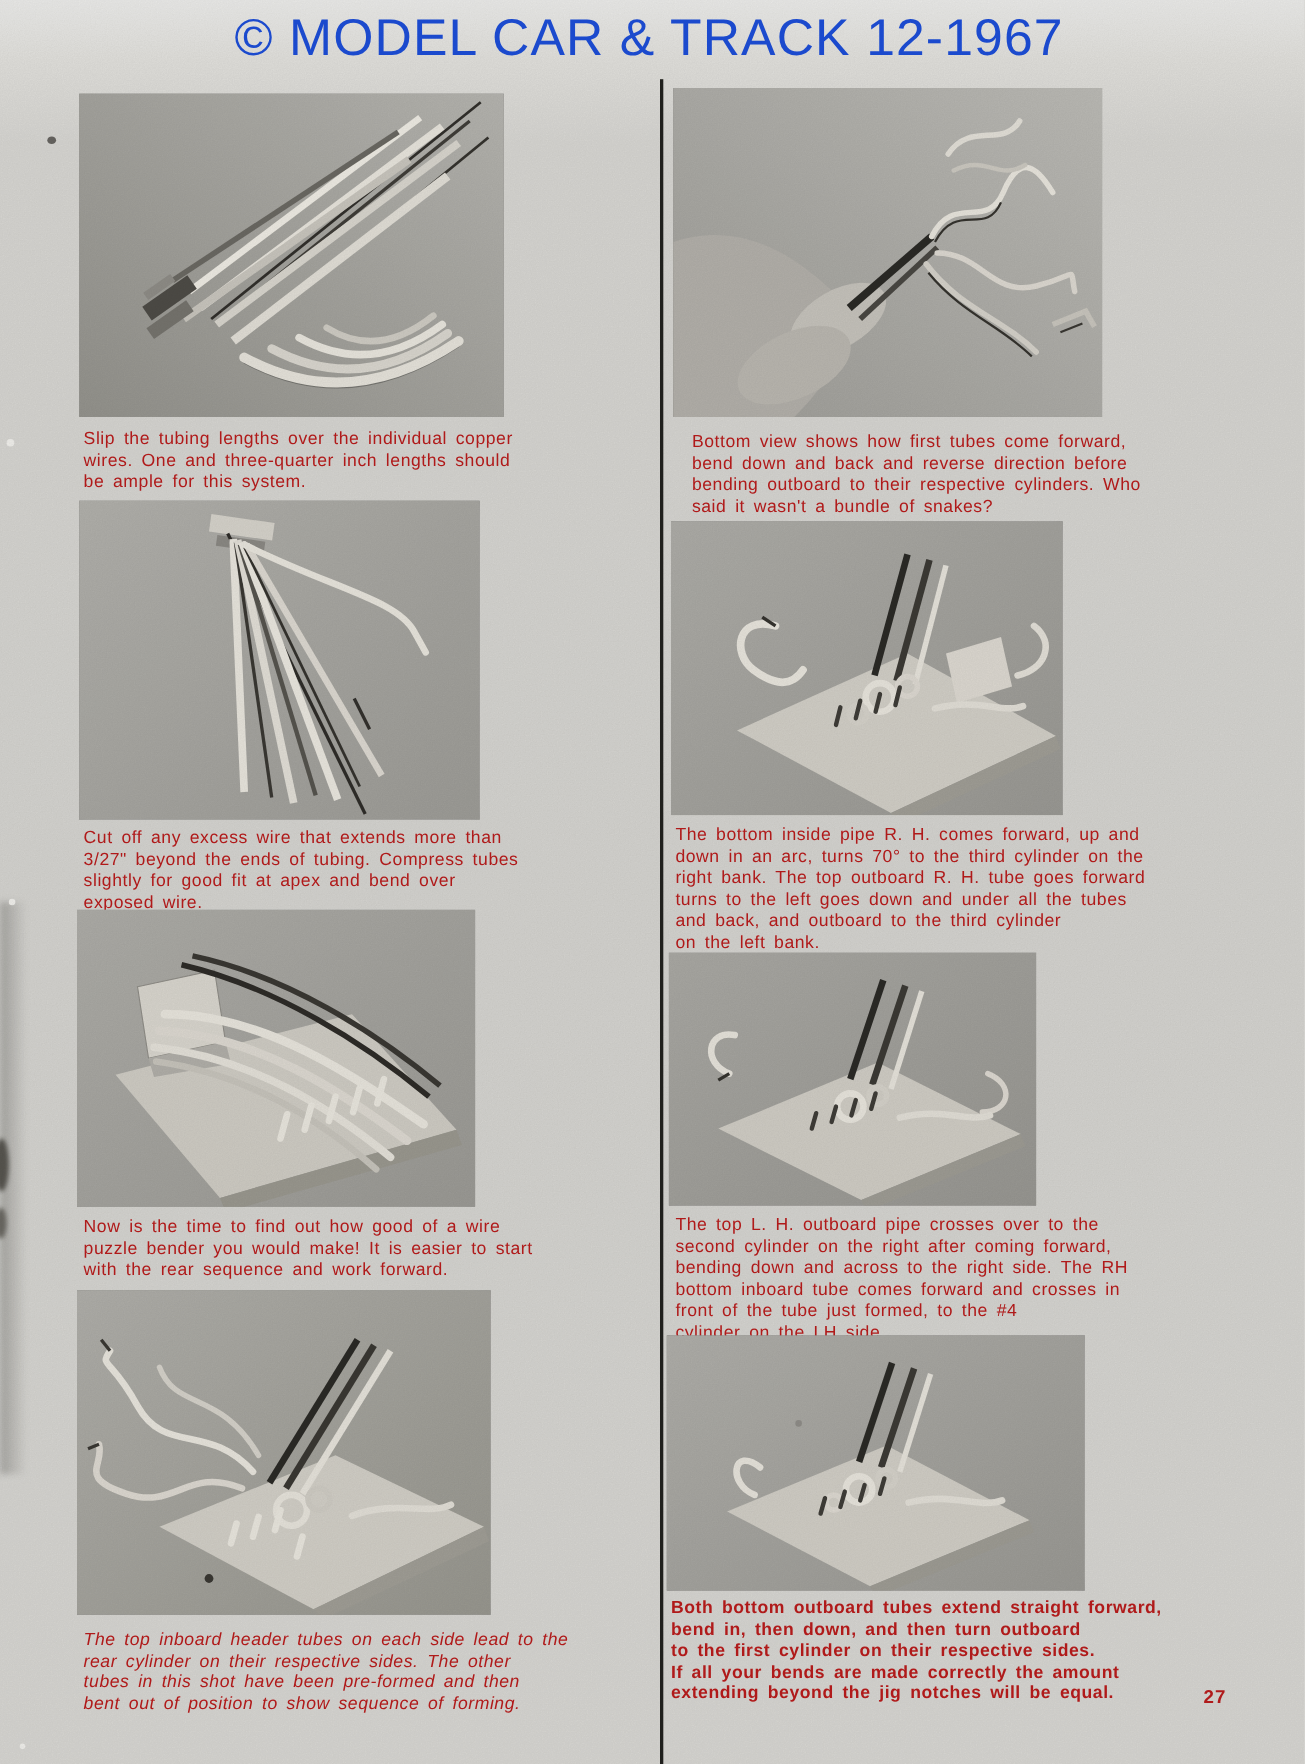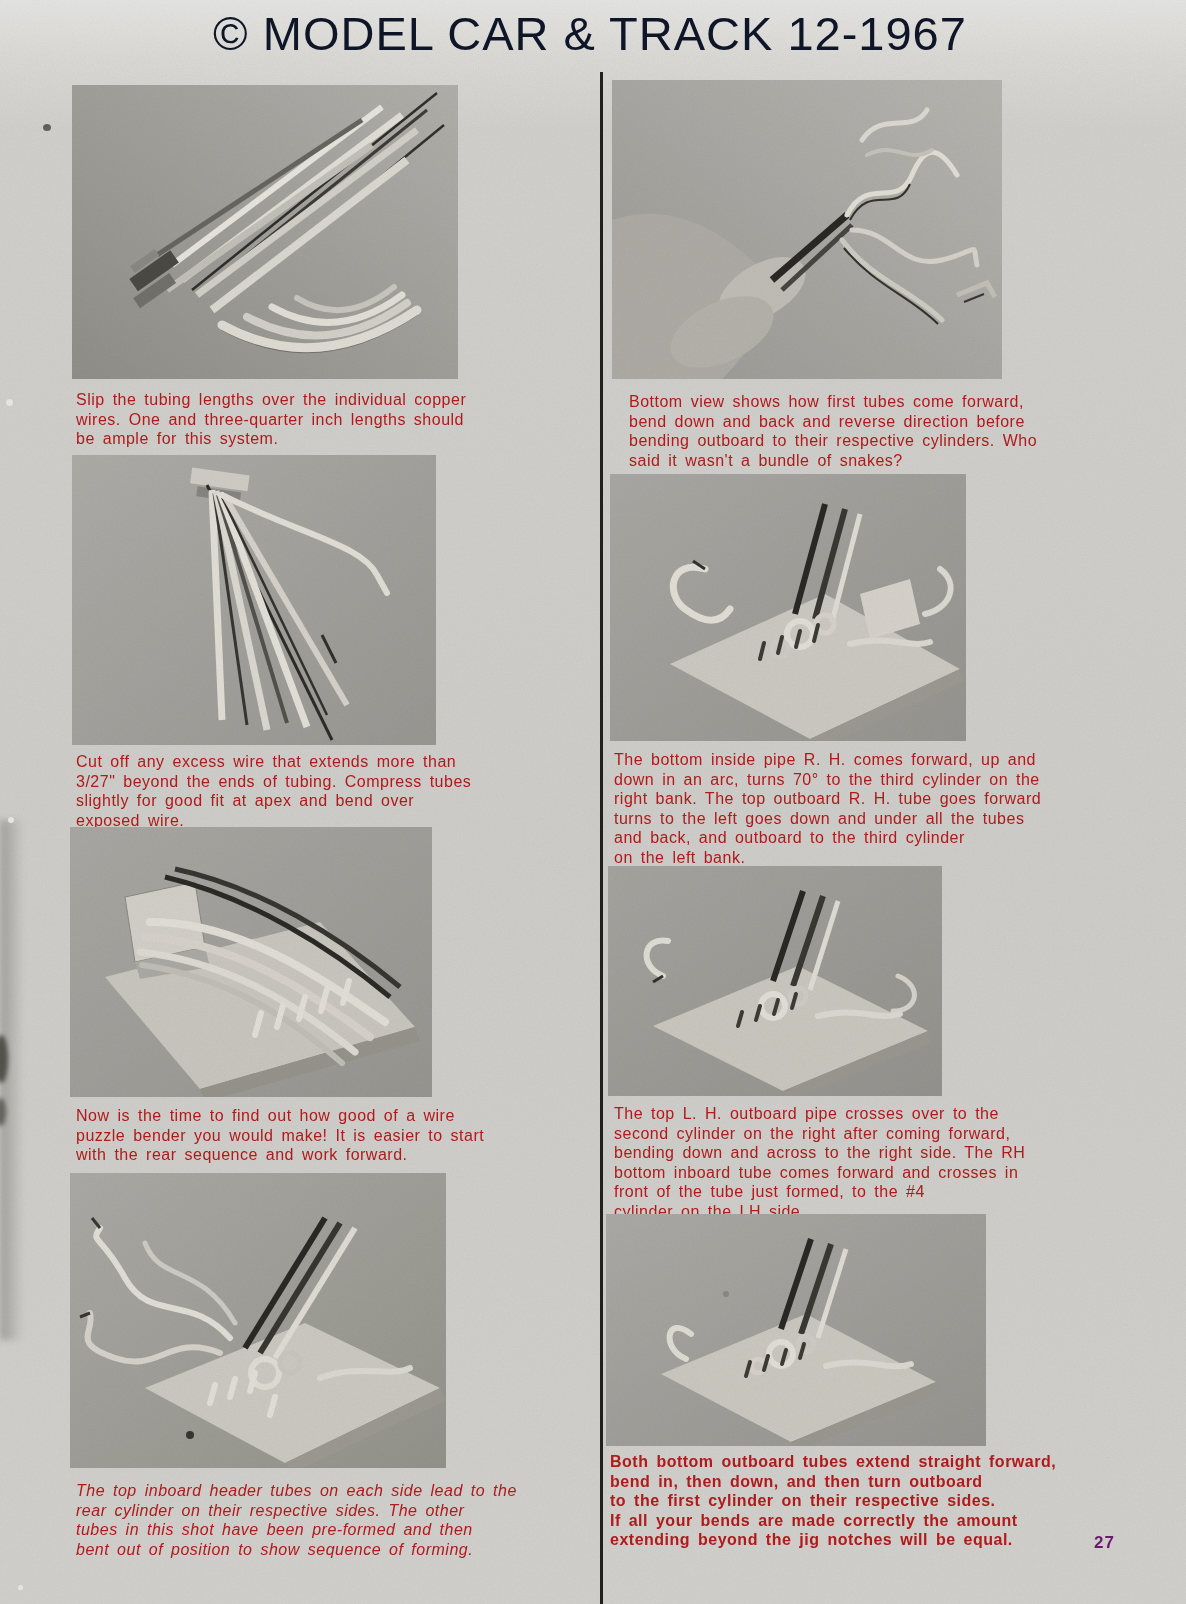--- a/index.html
+++ b/index.html
@@ -9,21 +9,21 @@
     background:#d7d6d2;
     font-family:"Liberation Sans", sans-serif;
   }
   .paper{
     position:absolute;inset:0;
     background:linear-gradient(180deg,#ececea 0px,#e2e1dd 55px,#d8d7d3 130px,#d5d4d0 55%,#d8d7d3 100%);
   }
   .title{
     position:absolute;top:6px;left:20px;width:1140px;
     text-align:center;
-    font-size:47px;letter-spacing:1px;color:#0f172a;font-weight:400;
+    font-size:47px;letter-spacing:1px;color:#1d4ed8;font-weight:400;
     white-space:nowrap;
   }
   .divider{
     position:absolute;left:600px;top:72px;width:3px;height:1532px;
     background:#22221f;
   }
   figure{display:contents;margin:0;}
   .photo{
     position:absolute;background:#a6a5a1;
     box-shadow:inset 0 0 14px rgba(0,0,0,.18);
@@ -33,21 +33,21 @@
     position:absolute;
     font-size:16px;line-height:19.5px;
     letter-spacing:.5px;word-spacing:3px;
     color:#b91c1c;
     white-space:pre-line;
   }
   .cap-left{width:505px;}
   .cap-right{width:515px;}
   .pagenum{
     position:absolute;left:1094px;top:1533px;
-    font-size:17px;font-weight:700;color:#701a75;letter-spacing:1px;
+    font-size:17px;font-weight:700;color:#b91c1c;letter-spacing:1px;
   }
   .gutter{
     position:absolute;left:0;top:820px;width:24px;height:520px;
     background:linear-gradient(90deg,rgba(45,44,40,.28),rgba(45,44,40,0));
     filter:blur(3px);
   }
   .blob{position:absolute;border-radius:50%;filter:blur(2px);}
   .b1{left:-5px;top:1035px;width:13px;height:48px;background:#57554f;}
   .b2{left:-4px;top:1098px;width:10px;height:28px;background:#6a6862;}
   .speck-dark{position:absolute;left:43px;top:124px;width:8px;height:7px;background:#53514c;border-radius:50%;opacity:.85;}

